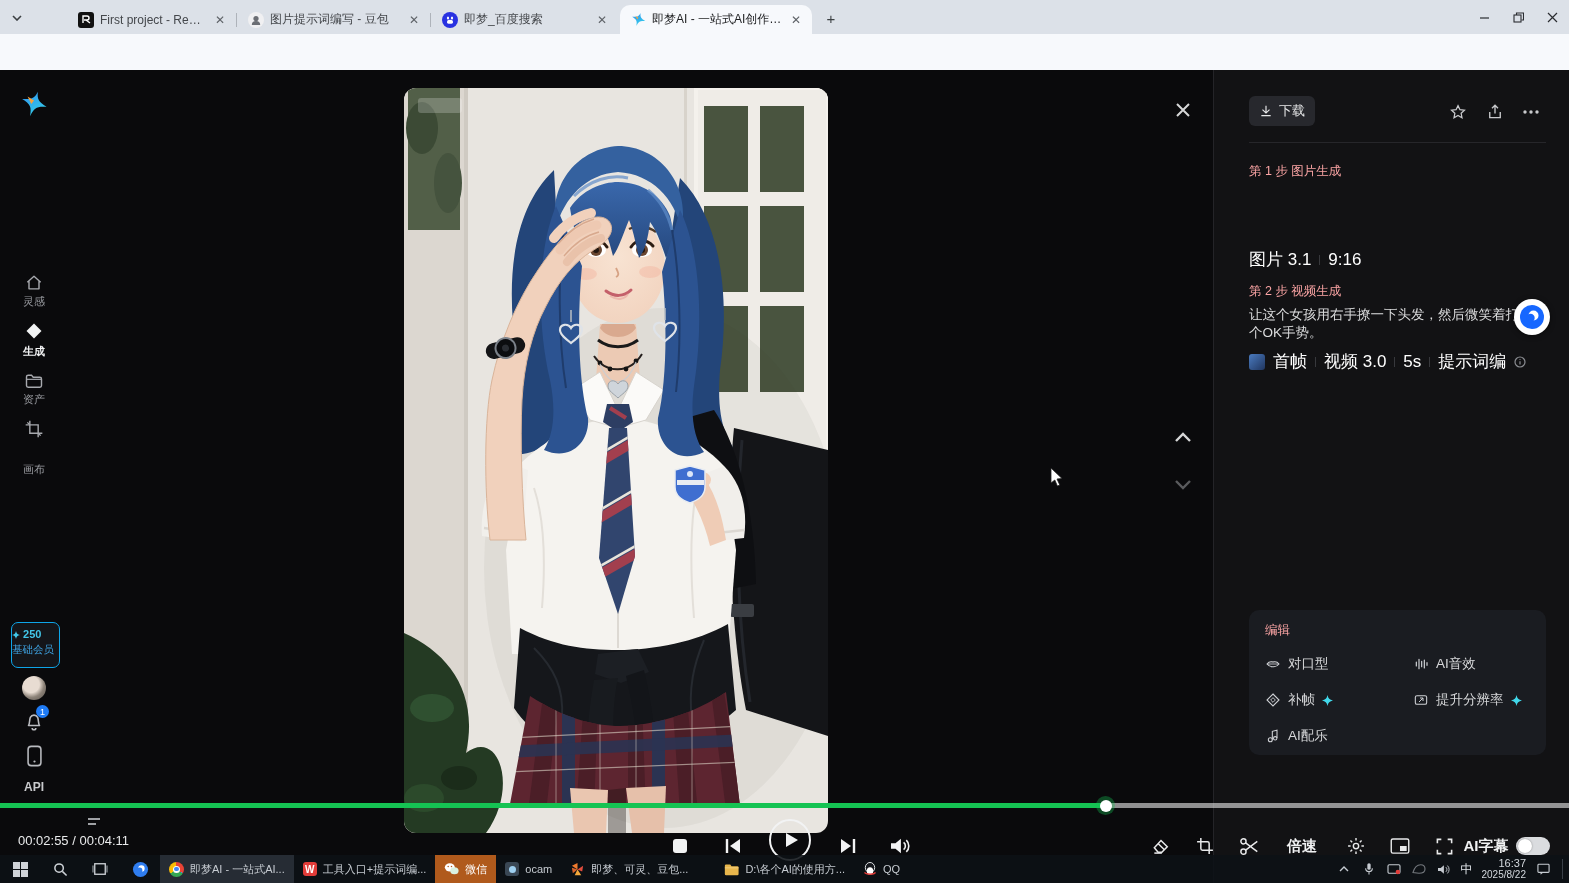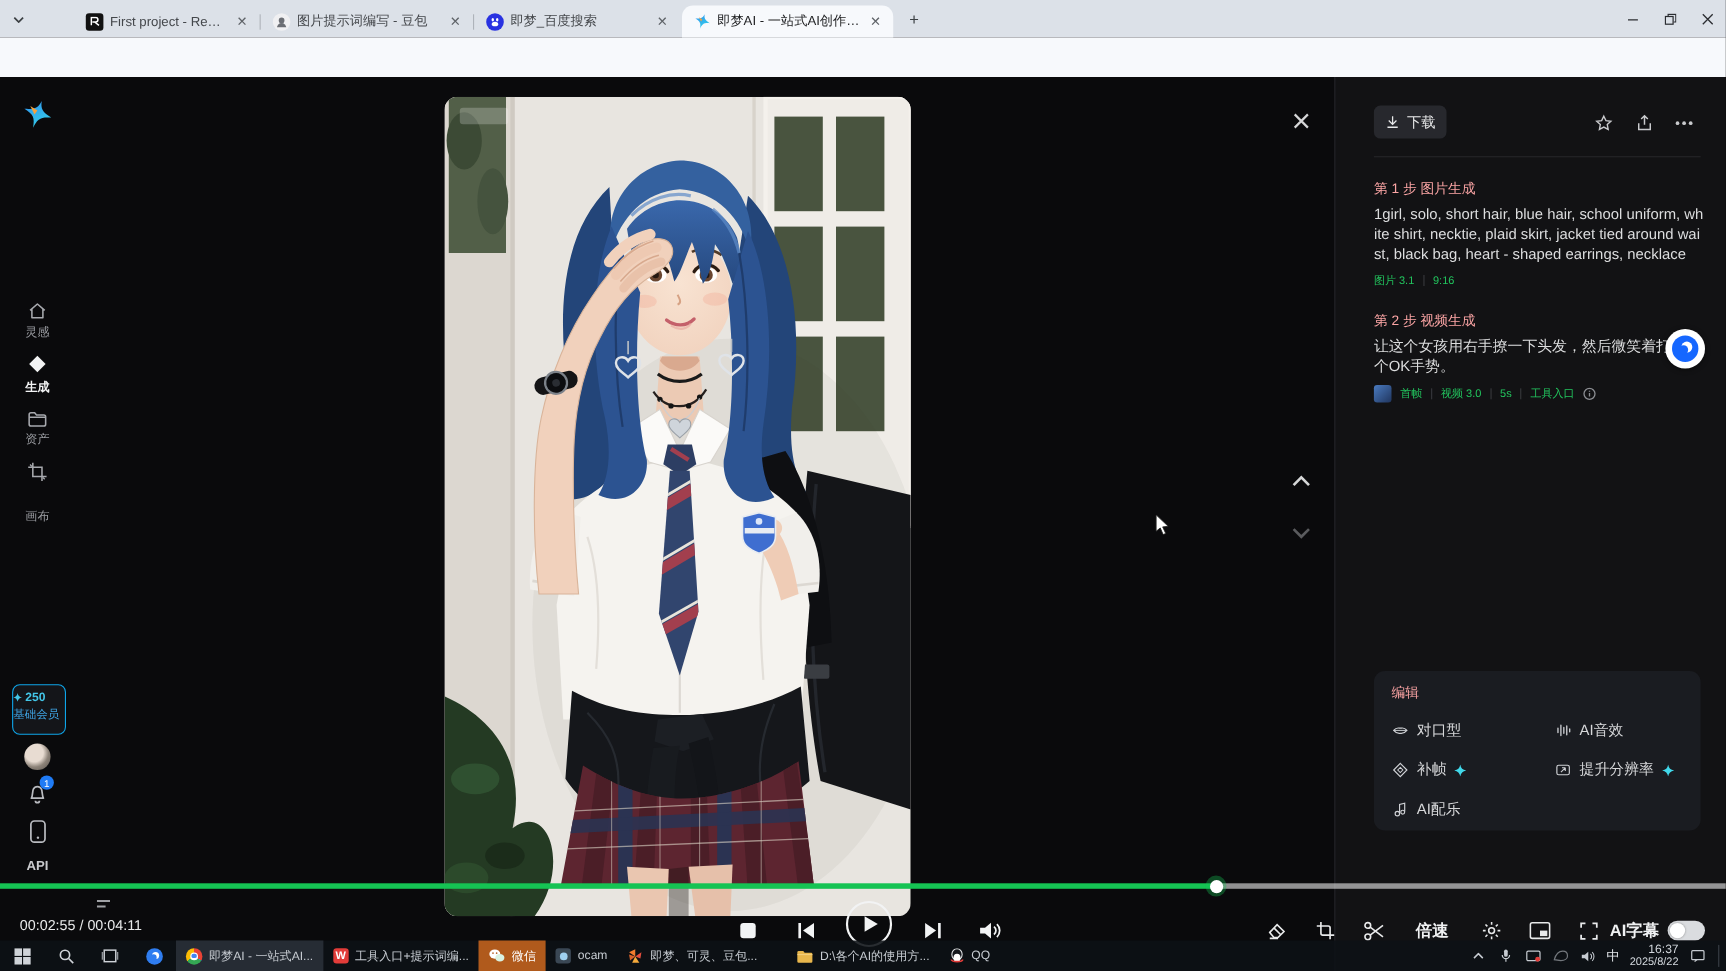--- a/index.html
+++ b/index.html
@@ -38,21 +38,21 @@
              background:#141519;text-align:left;}
   #memberbox .l1{font-size:11px;color:#43c6e8;margin-top:5px;font-weight:bold;}
   #memberbox .l2{font-size:10.5px;color:#3fa4e4;margin-top:3px;}
 
   
   #dlbtn{left:35px;top:26px;width:66px;height:30px;background:#27282d;border-radius:6px;
          display:flex;align-items:center;justify-content:center;gap:6px;color:#e8e9ea;font-size:13px;}
   .pico{top:32px;width:20px;height:20px;display:flex;align-items:center;justify-content:center;}
   .gtitle{font-size:12.5px;color:#fca5a5;}
   .prompt{font-size:13.5px;line-height:18px;color:#dcddde;width:300px;word-wrap:break-word;word-break:break-all;}
-  .meta{display:flex;align-items:center;gap:8px;font-size:10px;color:#22c55e;}
+  .meta{display:flex;align-items:center;gap:8px;font-size:17px;color:#ffffff;}
   .vdiv{width:1px;height:10px;background:#37383c;}
   .card{left:35px;width:297px;background:#1a1c21;border-radius:10px;box-sizing:border-box;padding:12px 16px;}
   .edititem{display:flex;align-items:center;gap:7px;font-size:13.5px;color:#d6d7d9;height:18px;}
   .sparkle{color:#41d8ea;font-size:11px;}
 
   
   #progress{left:0;top:733px;width:1569px;height:5px;z-index:30;}
   #timecode{left:18px;top:763px;font-size:13px;color:#e9eaeb;z-index:31;}
   .pcbtn{top:755px;z-index:31;display:flex;align-items:center;justify-content:center;}
   .speedtxt{font-size:15px;color:#f0f1f2;font-weight:bold;}
@@ -492,38 +492,37 @@
     <div class="abs pico" style="left:307px;">
       <svg width="16" height="4" viewBox="0 0 16 4">
           <circle cx="2" cy="2" r="1.7" fill="#c9cacd"></circle>
           <circle cx="8" cy="2" r="1.7" fill="#c9cacd"></circle>
           <circle cx="14" cy="2" r="1.7" fill="#c9cacd"></circle>
         </svg>
     </div>
     <div class="abs" style="left:35px;top:72px;width:297px;height:1px;background:#26262a;"></div>
 
     <div class="abs gtitle" style="left:35px;top:93px;">第 1 步 图片生成</div>
-    <div class="abs prompt" style="left:35px;top:116px;">1girl, solo, short hair, blue hair, school uniform, white shirt, necktie, plaid skirt, jacket tied around waist, black bag, heart - shaped earrings, necklace</div>
     <div class="abs meta" style="left:35px;top:178px;">
       <span>图片 3.1</span>
       <span class="vdiv"></span>
       <span>9:16</span>
     </div>
 
     <div class="abs gtitle" style="left:35px;top:213px;">第 2 步 视频生成</div>
     <div class="abs prompt" style="left:35px;top:236px;width:296px;word-break:break-all;">让这个女孩用右手撩一下头发，然后微笑着打一个OK手势。</div>
     <div class="abs meta" style="left:35px;top:280px;">
       <span style="width:16px;height:16px;border-radius:3px;background:linear-gradient(135deg,#4a7bc0,#20355e);display:inline-block;"></span>
       <span>首帧</span>
       <span class="vdiv"></span>
       <span>视频 3.0</span>
       <span class="vdiv"></span>
       <span>5s</span>
       <span class="vdiv"></span>
-      <span>工具入口</span>
+      <span>提示词编</span>
       <svg width="12" height="12" viewBox="0 0 12 12">
           <circle cx="6" cy="6" r="5" fill="none" stroke="#8b8d92" stroke-width="1.2"></circle>
           <path d="M6,5.2 v3.2 M6,3.2 v0.9" stroke="#8b8d92" stroke-width="1.2"></path>
         </svg>
     </div>
 
     <div class="abs card" style="top:540px;height:145px;">
       <div class="gtitle">编辑</div>
       <div style="display:grid;grid-template-columns:148px 1fr;row-gap:18px;margin-top:16px;">
         <div class="edititem">

